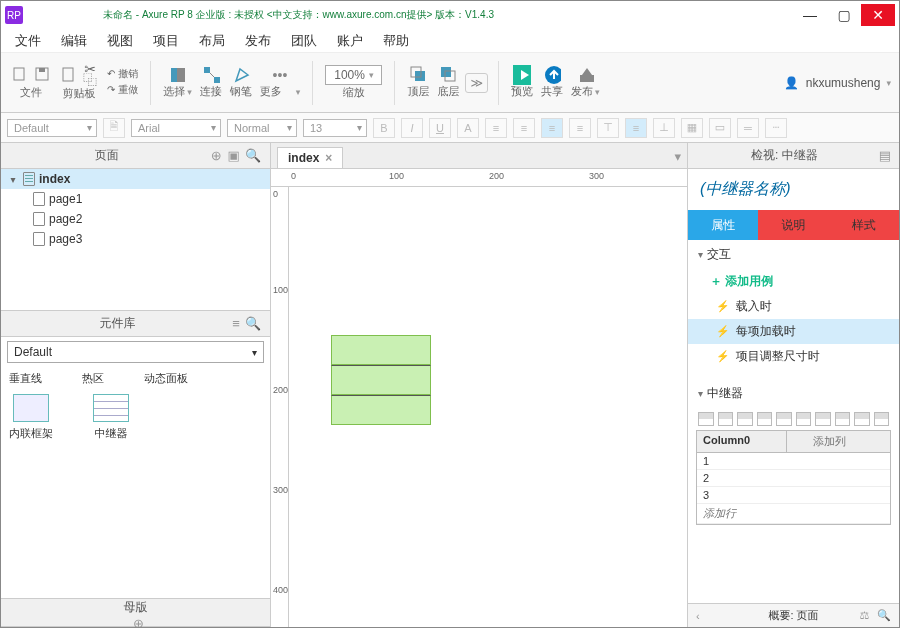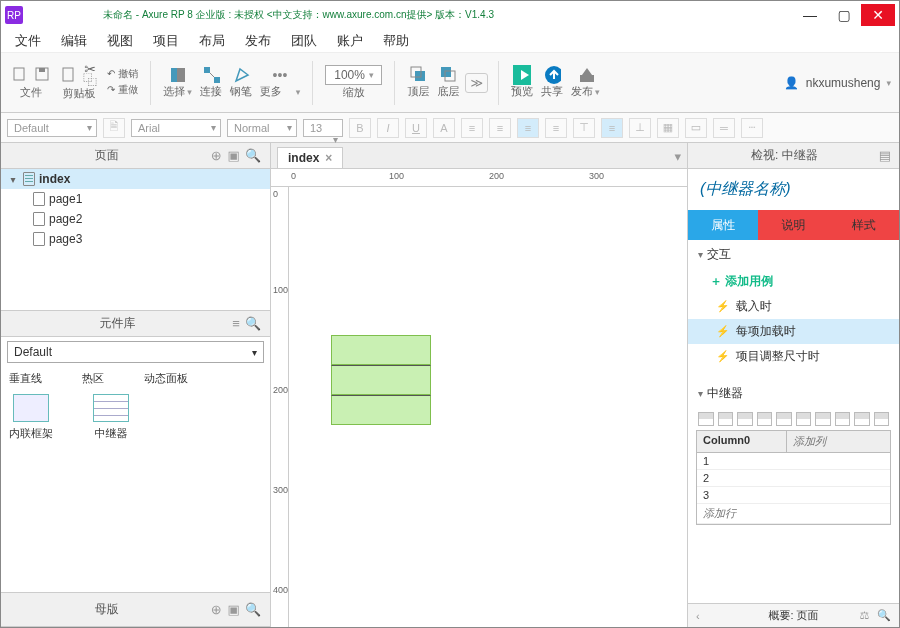--- a/index.html
+++ b/index.html
@@ -47,21 +47,21 @@
 .page-ic.home::after { content:""; position:absolute; top:2px; left:1px; width:8px; height:1px; background:#6aa; box-shadow:0 3px 0 #6aa, 0 6px 0 #6aa; }
 .indent { width: 22px; }
 
 .lib-panel { flex:1; display:flex; flex-direction:column; border-bottom:1px solid #ccc; }
 .lib-sel { margin:4px 6px; border:1px solid #aaa; padding:3px 6px; display:flex; justify-content:space-between; align-items:center; font-size:12px; }
 .lib-row { display:flex; padding:4px 8px; gap:40px; }
 .lib-item { display:flex; flex-direction:column; align-items:center; font-size:11px; gap:4px; }
 .lib-icon { width:36px; height:28px; border:1px solid #6bb; background:#eef; }
 .lib-icon.grid { background: repeating-linear-gradient(#fff 0 6px, #aac 6px 7px),repeating-linear-gradient(90deg,#fff 0 8px,#aac 8px 9px); }
 
-.master-panel { height:34px; }
+.master-panel { height:28px;flex-direction:column; }
 
 .center-col { flex: 1; display: flex; flex-direction: column; }
 .tabs { height: 26px; display: flex; align-items:flex-end; background: #eee; border-bottom:1px solid #ccc; padding-left:6px; }
 .tab { background:#fff; border:1px solid #ccc; border-bottom:none; padding:3px 10px; font-size:12px; font-weight:bold; display:flex; gap:6px; align-items:center; }
 .canvas-wrap { flex:1; position:relative; overflow:hidden; }
 .ruler-h { height:18px; background:#fff; border-bottom:1px solid #ccc; position:relative; font-size:9px; color:#666; }
 .ruler-h span { position:absolute; top:2px; }
 .ruler-corner { position:absolute; left:0; top:0; width:18px; height:18px; background:#fff; border-right:1px solid #ccc; border-bottom:1px solid #ccc; }
 .ruler-v { width:18px; background:#fff; border-right:1px solid #ccc; position:absolute; left:0; top:18px; bottom:0; font-size:9px; color:#666; }
 .ruler-v span { position:absolute; left:2px; writing-mode:horizontal-tb; }
@@ -81,21 +81,21 @@
 .add-case { color:#1b8; font-weight:bold; padding:4px 22px; font-size:12px; }
 .event-row { padding:4px 28px; display:flex; align-items:center; gap:6px; font-size:12px; }
 .event-row.hl { background:#d3ecfb; }
 .ev-ic { color:#1a8; font-size:11px; }
 .rep-tb { display:flex; gap:4px; padding:4px 10px; }
 .rep-tb-btn { width:18px; height:14px; background:linear-gradient(#ddd 0 6px,#fff 6px 100%); border:1px solid #bbb; }
 .rep-table { margin:0 8px; border:1px solid #bbb; }
 .rep-th { display:flex; background:#eee; border-bottom:1px solid #bbb; }
 .rep-th div { padding:3px 6px; font-size:11px; }
 .rep-th div:first-child { border-right:1px solid #bbb; width:90px; font-weight:bold; }
-.rep-th div:last-child { font-style:italic; color:#777; }
+.rep-th div:last-child { color:#777;margin-left:20px; }
 .rep-td { padding:2px 6px; border-bottom:1px solid #eee; font-size:11px; }
 .rep-add { font-style:italic; color:#777; }
 .bottom-bar { height:24px; border-top:1px solid #ccc; display:flex; align-items:center; justify-content:center; font-size:11px; background:#f5f5f5; gap:6px; position:relative; }
 .bottom-bar .bicons { position:absolute; right:8px; display:flex; gap:8px; color:#999; }
 
 svg { display:block; }
 </style>
 </head>
 <body>
 
@@ -260,21 +260,21 @@
     <span>nkxumusheng</span>
     <span style="font-size:9px;color:#999;">▾</span>
   </div>
 </div>
 
 <div class="formatbar">
   <div class="fb-sel" style="width:90px;">Default</div>
   <div class="fb-btn">🗎</div>
   <div class="fb-sel" style="width:90px;">Arial</div>
   <div class="fb-sel" style="width:70px;">Normal</div>
-  <div class="fb-sel" style="width:40px;">13</div>
+  <div class="fb-sel" style="width:64px;">13</div>
   <div class="fb-btn">B</div>
   <div class="fb-btn">
       <i>I</i>
     </div>
   <div class="fb-btn">
       <u>U</u>
     </div>
   <div class="fb-btn">A</div>
   <div class="fb-btn">≡</div>
   <div class="fb-btn">≡</div>

